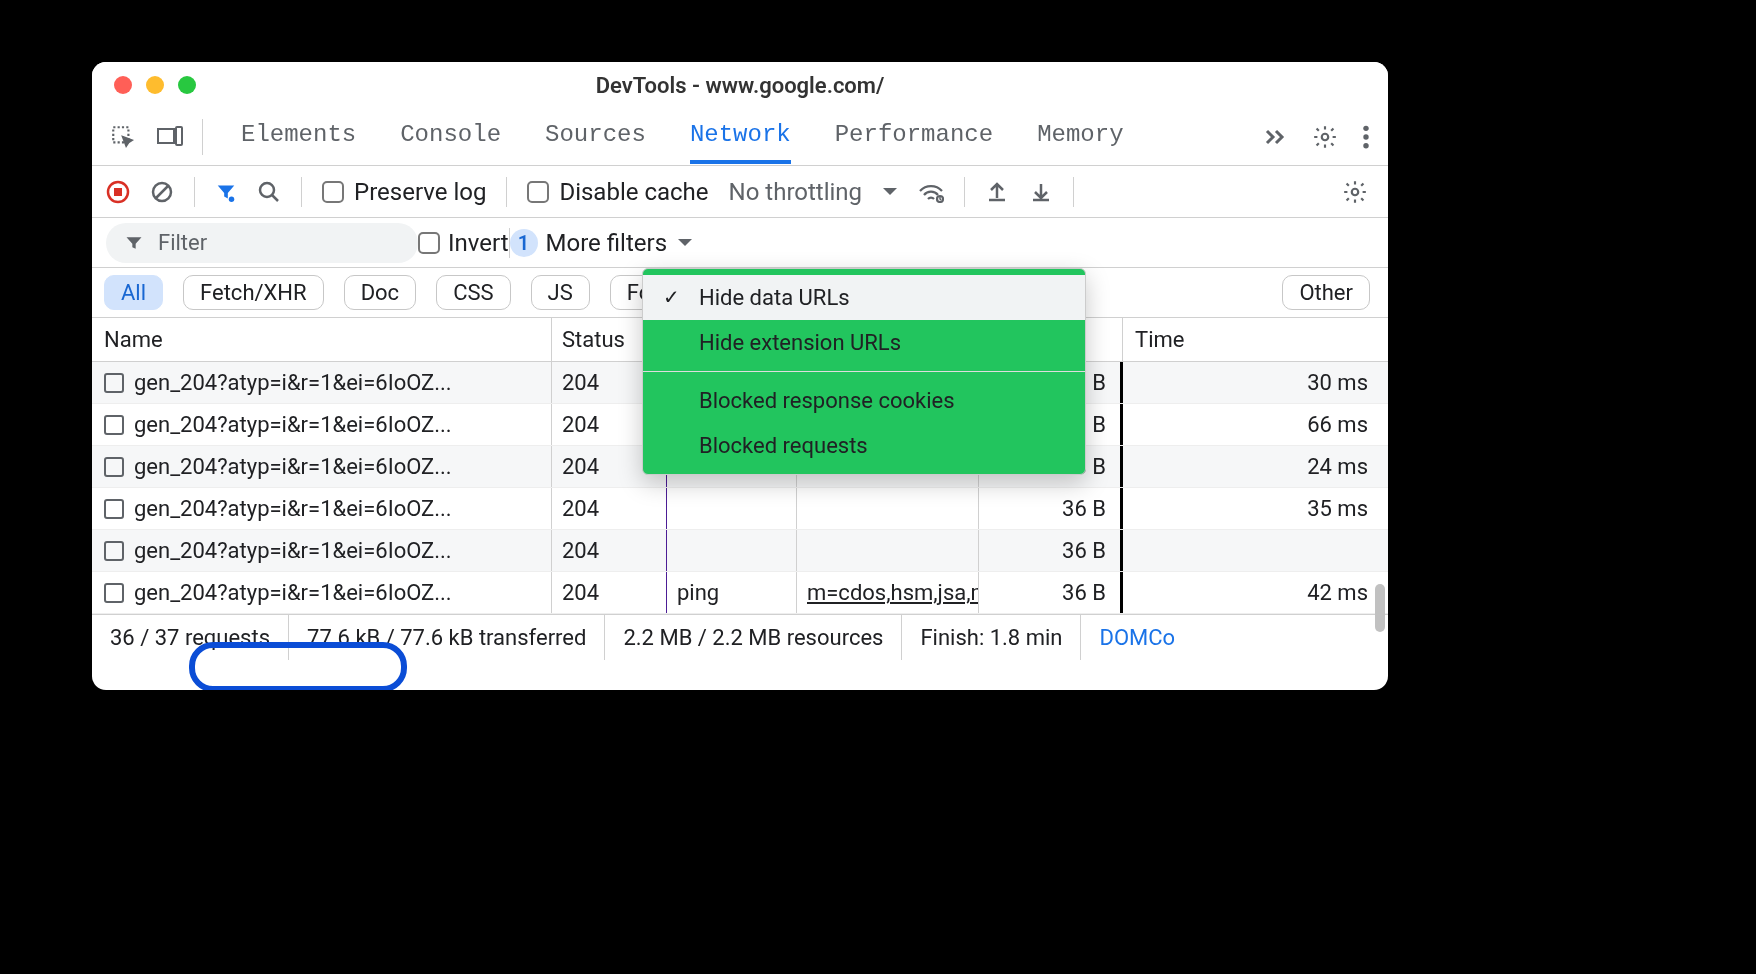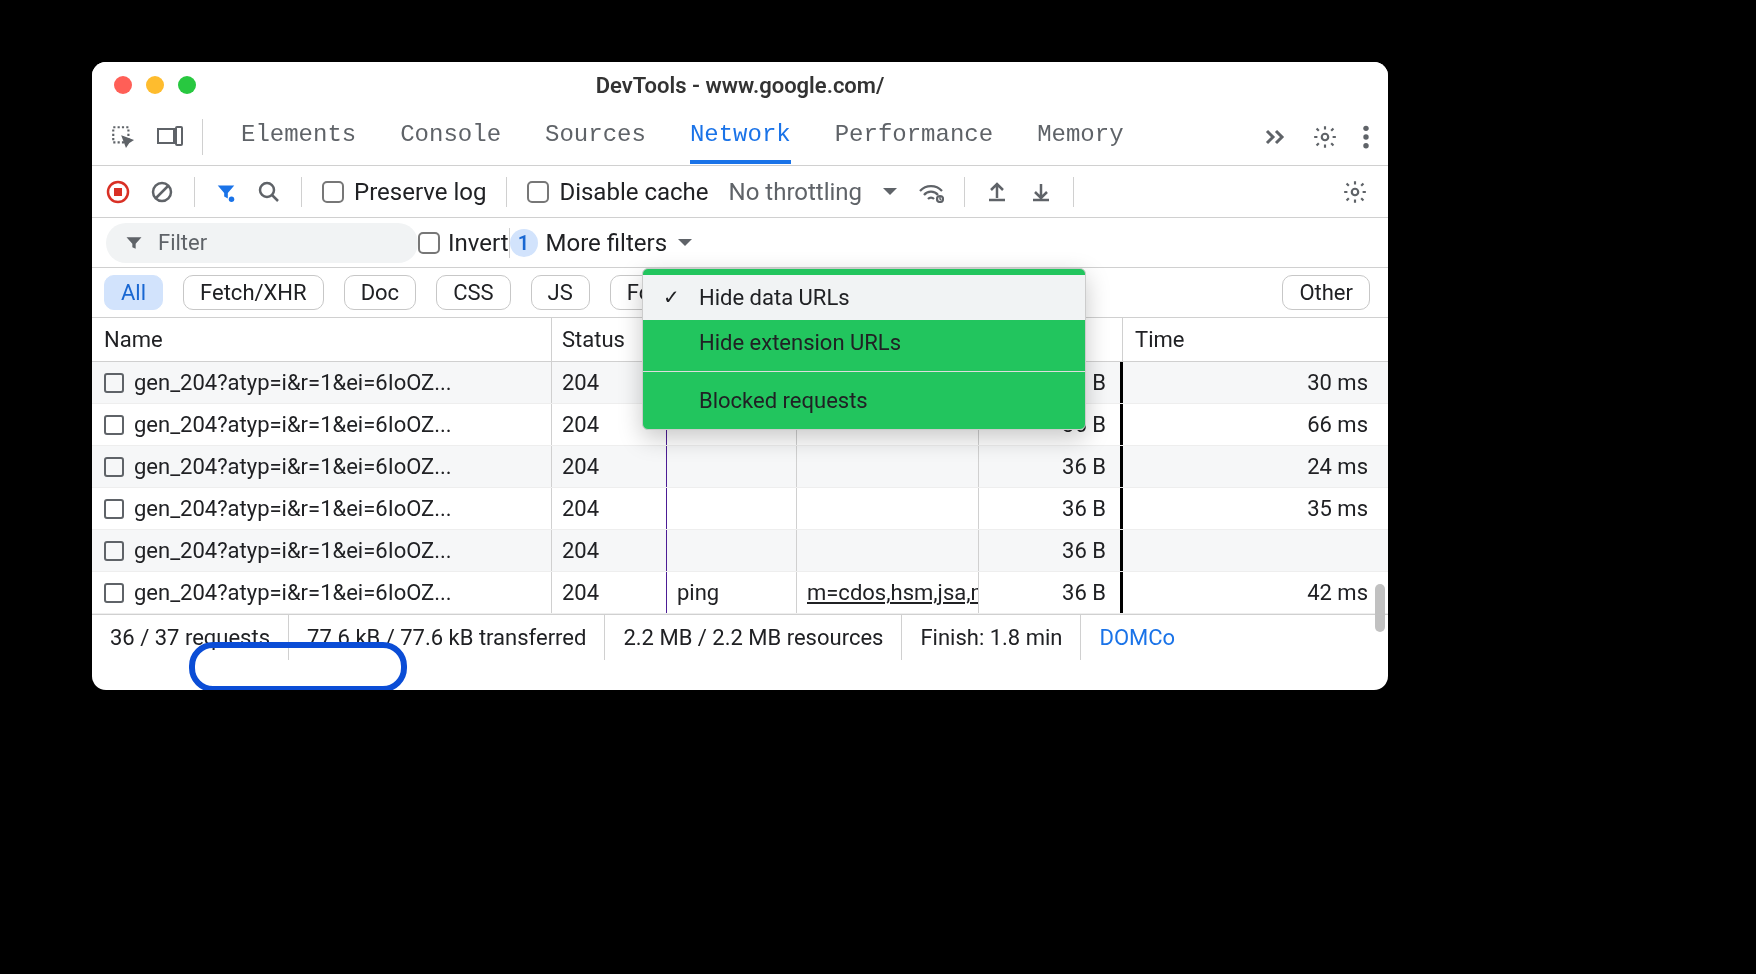--- a/index.html
+++ b/index.html
@@ -527,20 +527,21 @@
     <div class="seg">77.6 kB / 77.6 kB transferred</div>
     <div class="seg">2.2 MB / 2.2 MB resources</div>
     <div class="seg">Finish: 1.8 min</div>
     <div class="seg dom">DOMCo</div>
   </div>
 
   <div class="dropdown">
     <div class="item checked active">Hide data URLs</div>
     <div class="item">Hide extension URLs</div>
     <div class="divider"></div>
+    <div class="item">Blocked response cookies</div>
     <div class="item">Blocked requests</div>
   </div>
 
   <div class="hl-menu"></div>
   <div class="highlight hl-requests"></div>
 
   <div class="scrollstub"></div>
 </div>
 
 </body></html>

